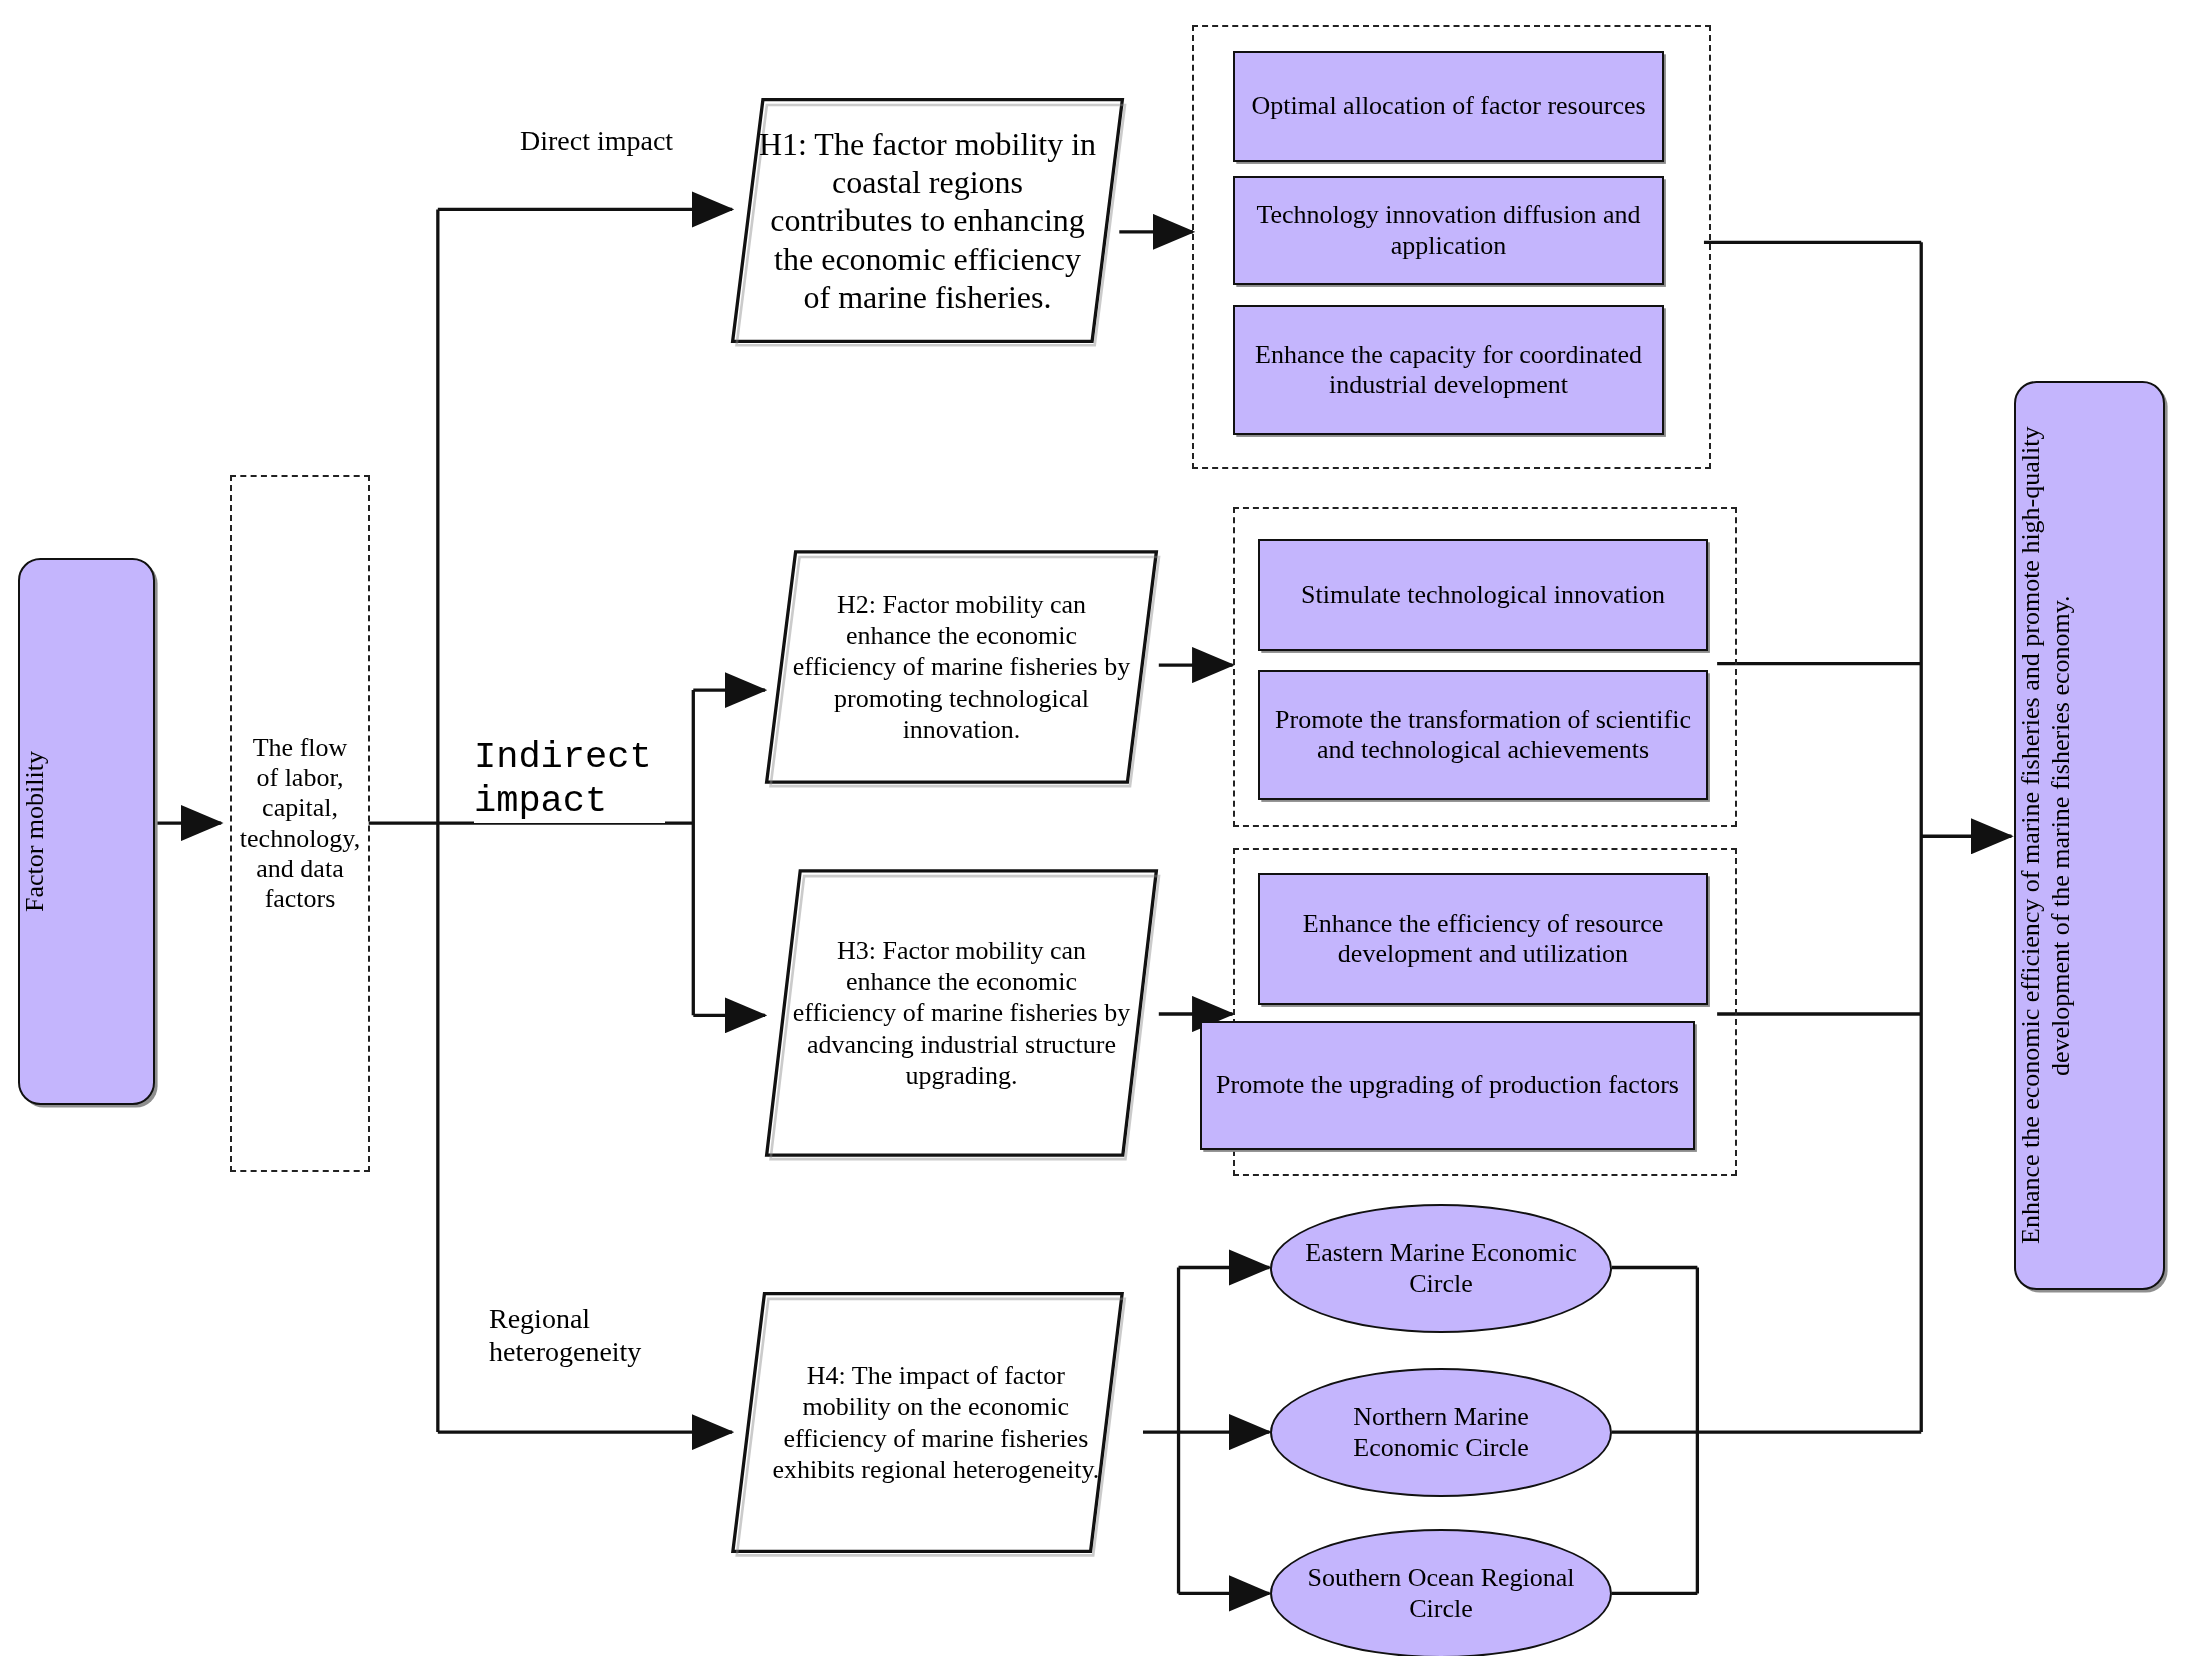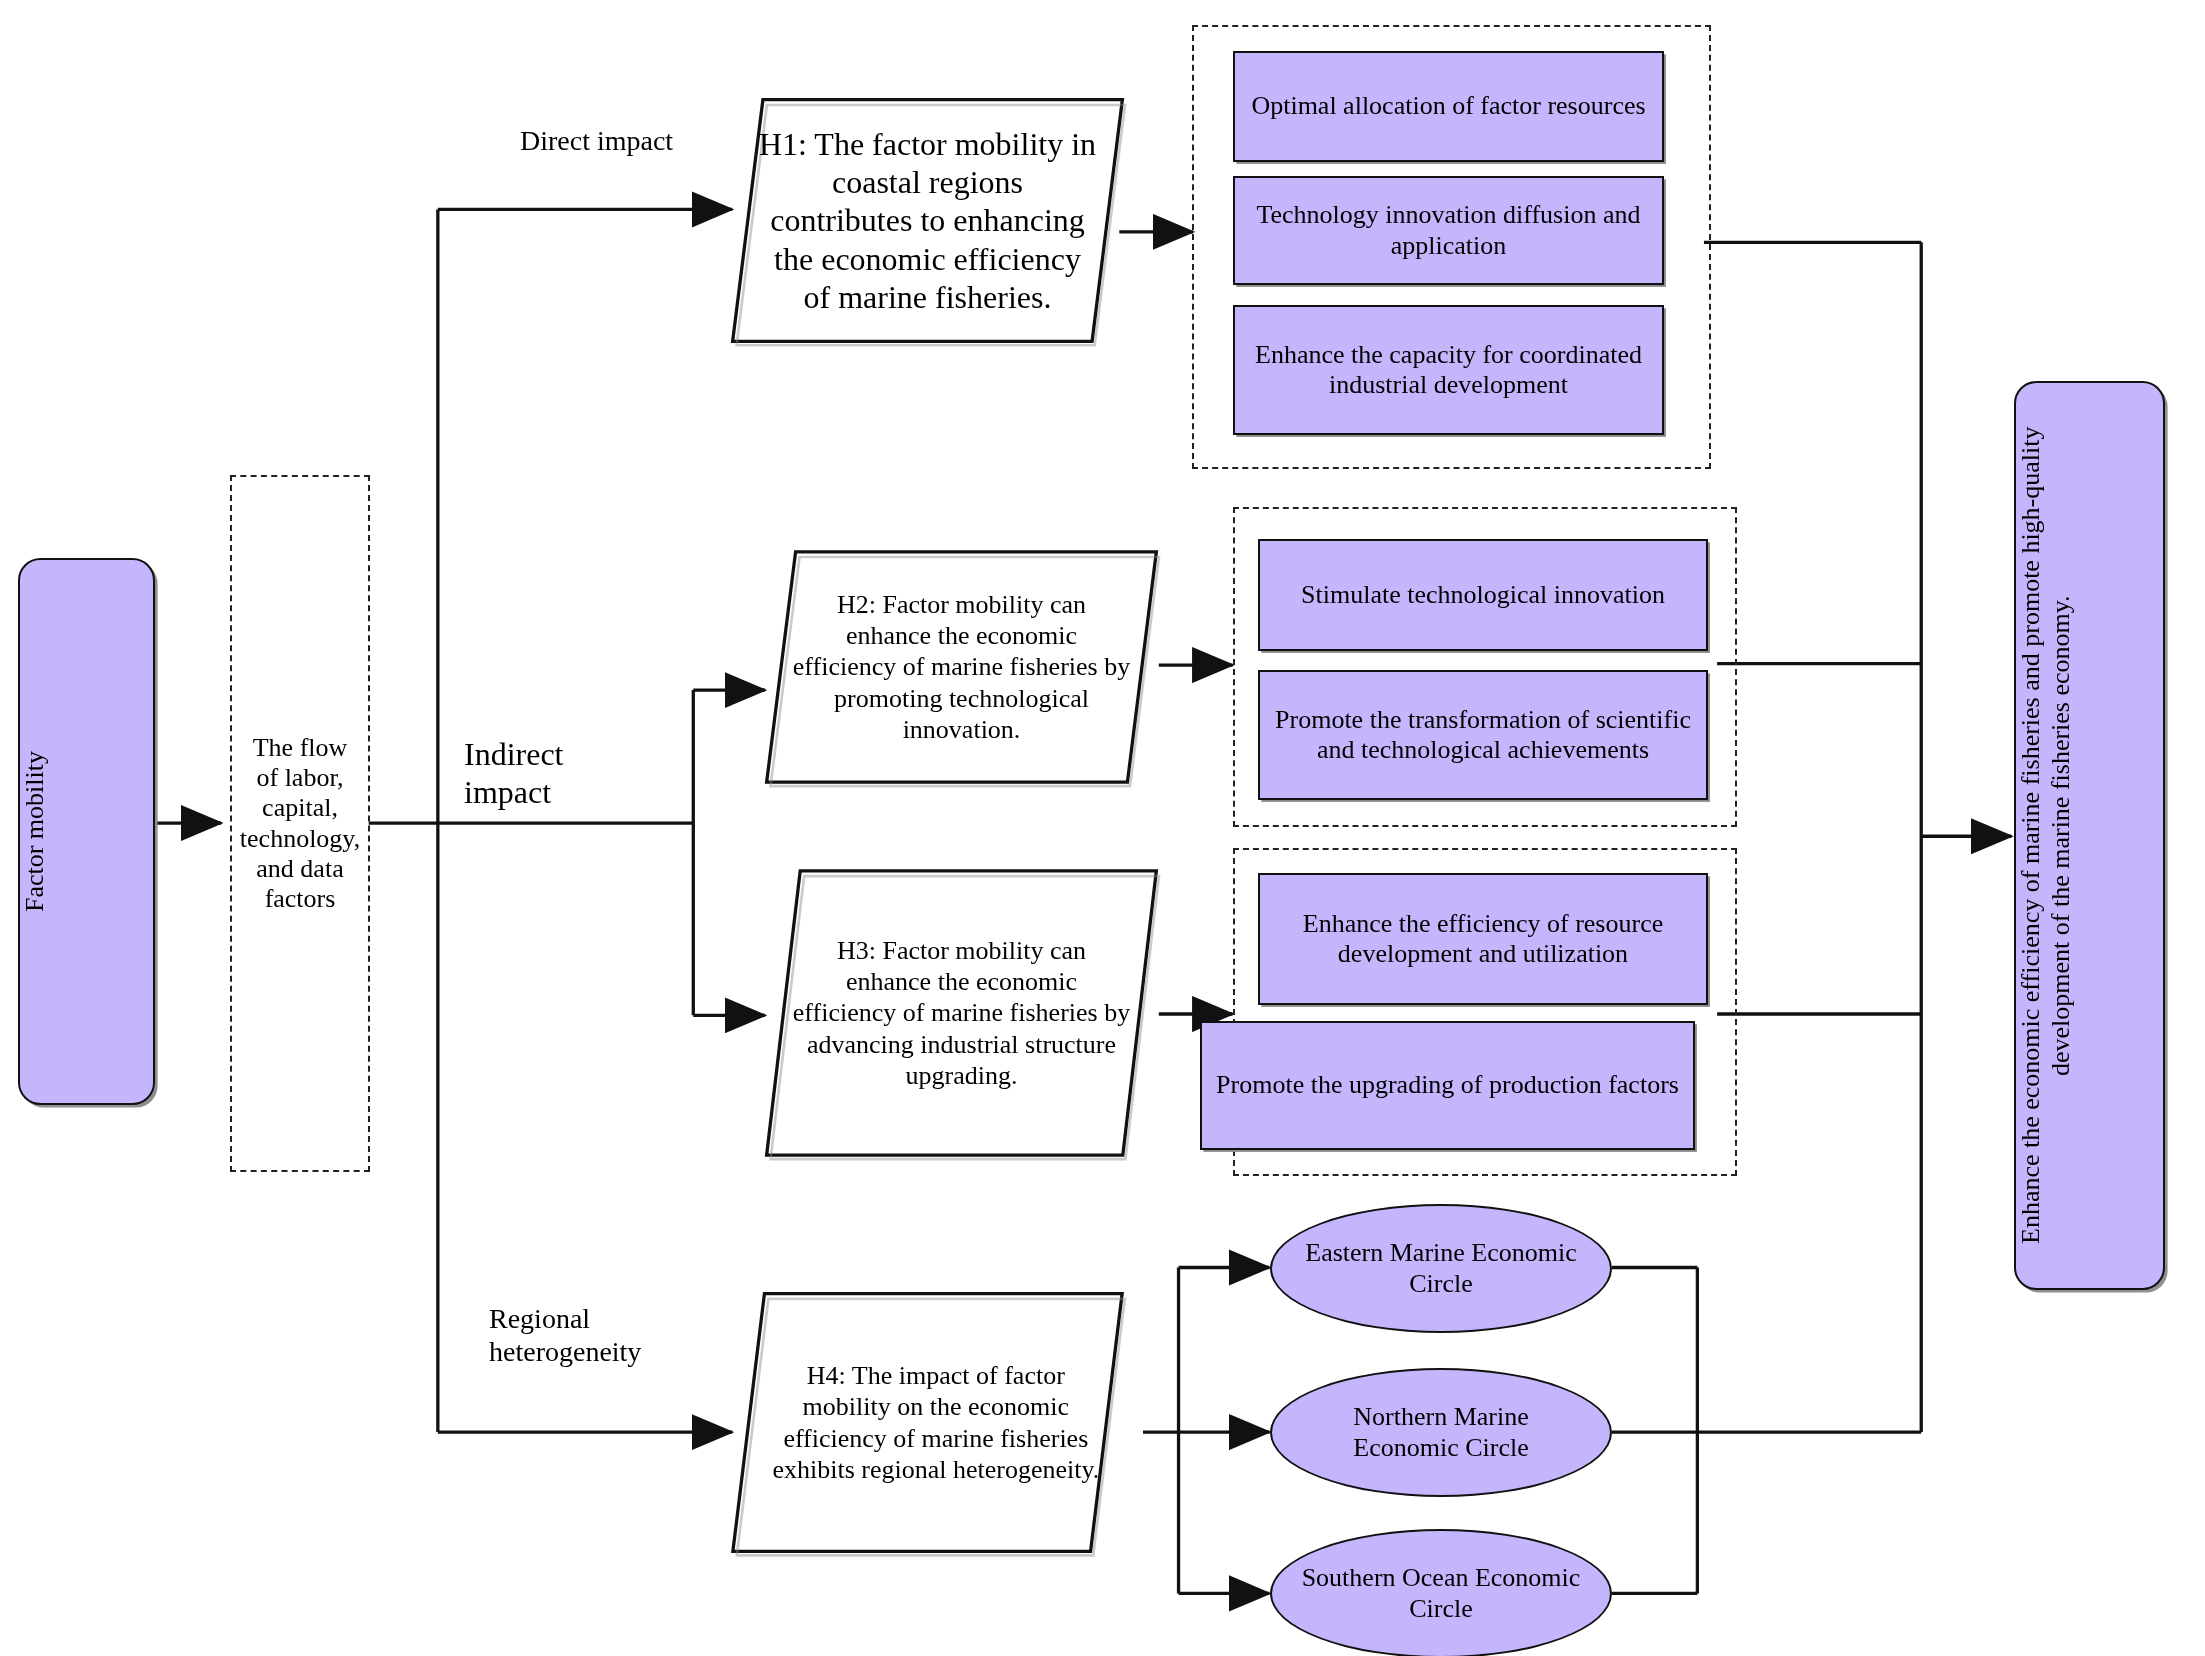--- a/index.html
+++ b/index.html
@@ -165,31 +165,31 @@
     <span class="txt" style="font-size:26px;">Promote the upgrading of production factors</span>
   </div>
 
   <div class="node ell" style="left:1270px;top:1204px;width:342px;height:129px;">
     <span class="txt" style="font-size:26px;padding:0 29px;">Eastern Marine Economic Circle</span>
   </div>
   <div class="node ell" style="left:1270px;top:1368px;width:342px;height:129px;">
     <span class="txt" style="font-size:26px;padding:0 29px;">Northern Marine Economic Circle</span>
   </div>
   <div class="node ell" style="left:1270px;top:1529px;width:342px;height:129px;">
-    <span class="txt" style="font-size:26px;padding:0 29px;">Southern Ocean Economic Circle</span>
+    <span class="txt" style="font-size:26px;padding:0 29px;">Southern Ocean Regional Circle</span>
   </div>
 
   <div class="node vrect" style="left:2014px;top:381px;width:151px;height:909px;">
     <span class="txt" style="font-size:26px;padding:17px 0;">Enhance the economic efficiency of marine fisheries and promote high-quality development of the marine fisheries economy.</span>
   </div>
 
   <div class="lbl" style="left:520px;top:124px;width:165px;font-size:28px;">
     <span>Direct impact</span>
   </div>
-  <div class="lbl" style="left:464px;top:736px;width:191px;font-size:32px;">
+  <div class="lbl" style="left:474px;top:736px;width:191px;font-size:37px;font-family:Liberation Mono, monospace;">
     <span>Indirect impact</span>
   </div>
   <div class="lbl" style="left:489px;top:1302px;width:237px;font-size:28px;">
     <span>Regional heterogeneity</span>
   </div>
 
 </div>
 
 
 </body></html>

